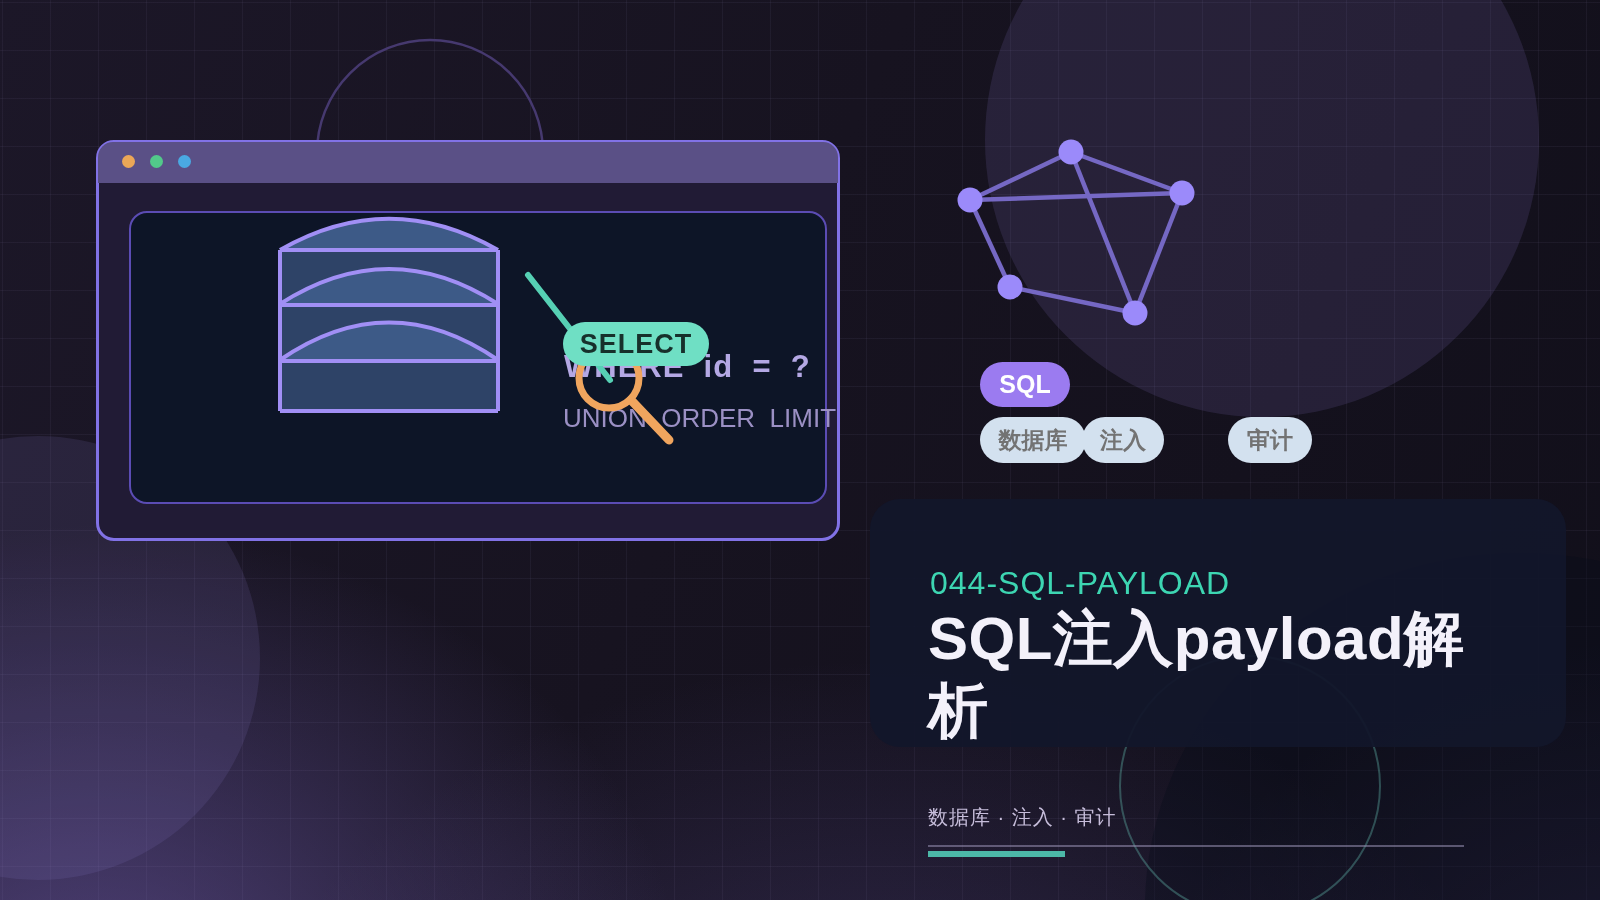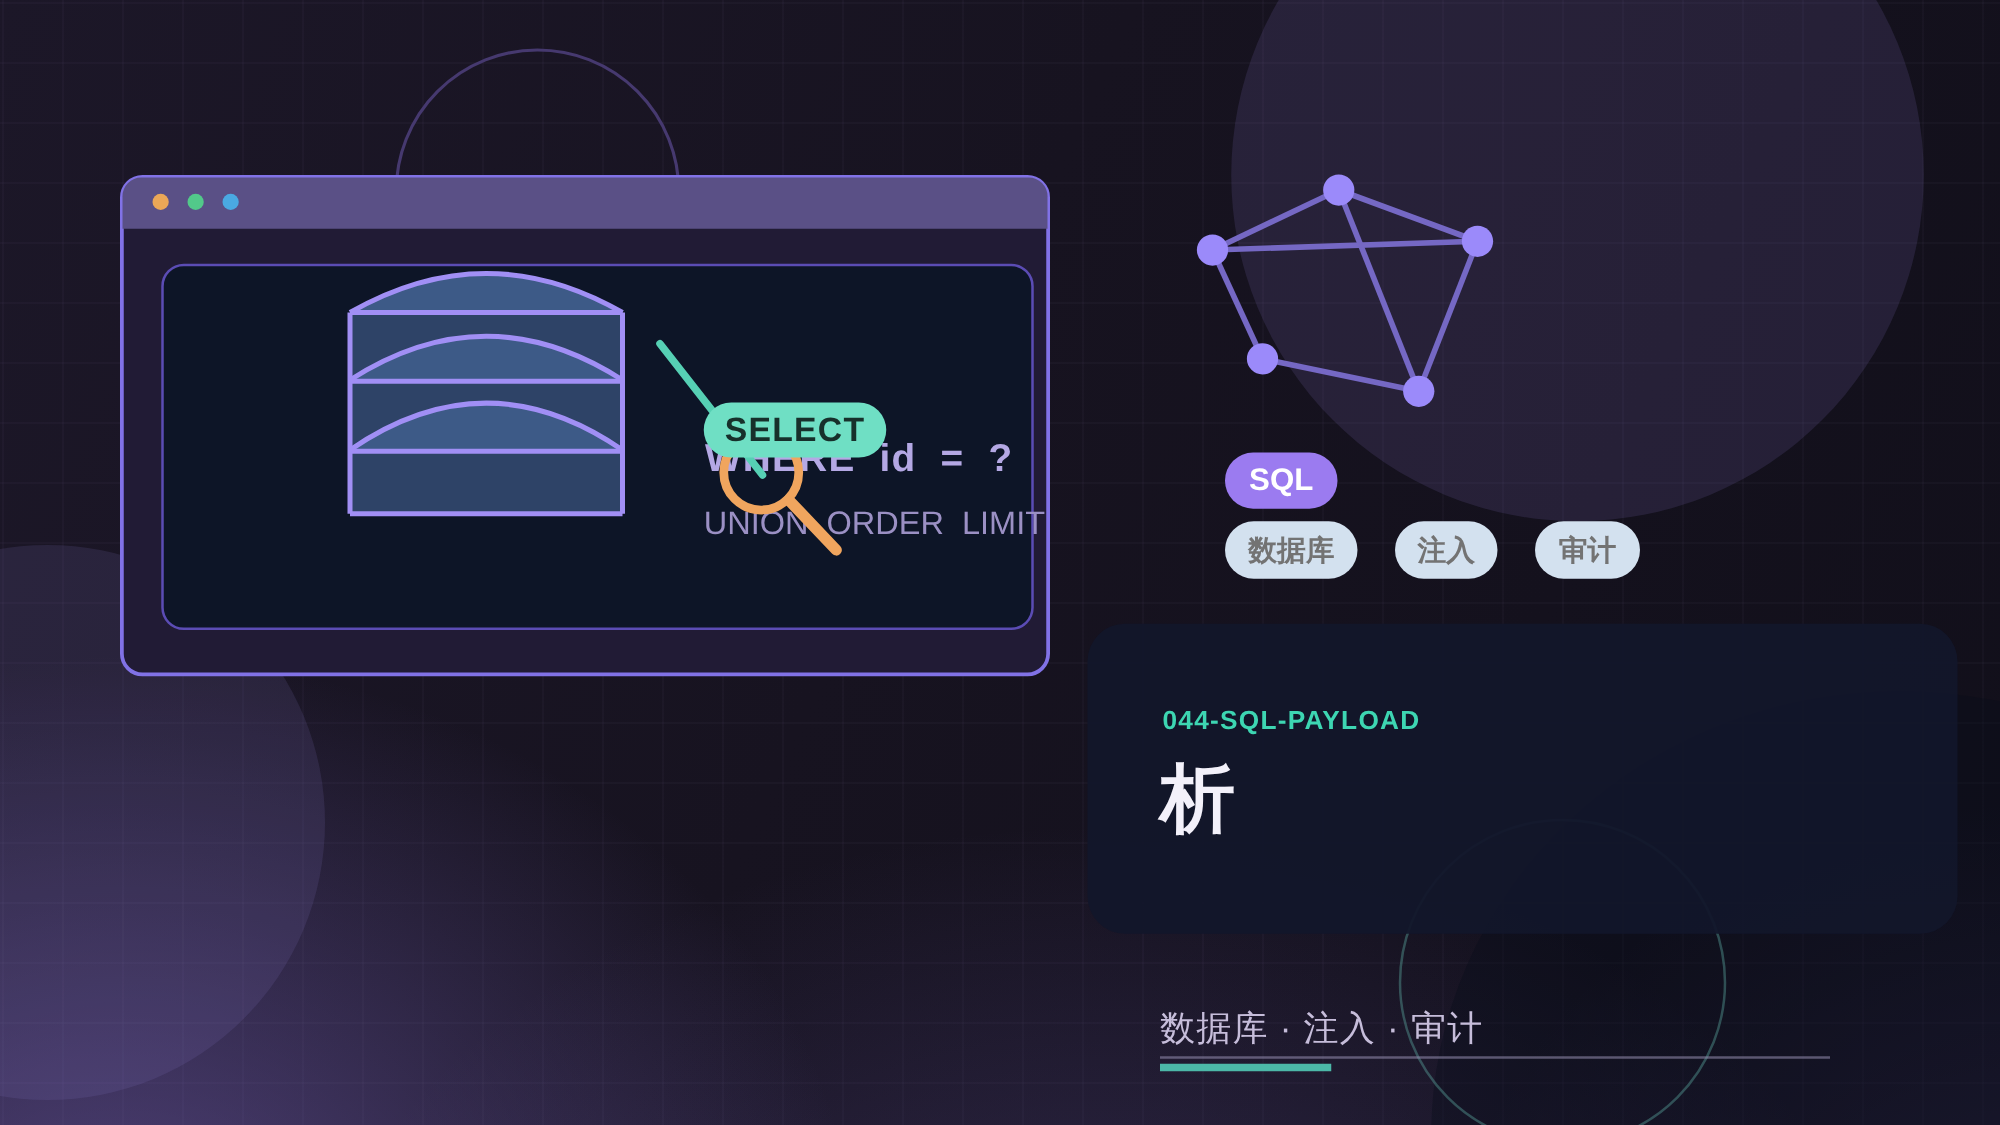--- a/index.html
+++ b/index.html
@@ -62,39 +62,39 @@
   .graph-svg{ position:absolute; left:935px; top:108px; }
   .chip{
     position:absolute; border-radius:23px;
     display:flex; align-items:center; justify-content:center;
     font-weight:800;
   }
   .chip-sql{ left:980px; top:362px; width:90px; height:45px;
     background:#9b7bf0; color:#fff; font-size:25px;text-align:center; }
   .chip-tag{ top:417px; height:46px; background:#d3e1ef; color:#737373; font-size:23px; }
   .chip-tag.t0{ left:980px;  width:106px; }
-  .chip-tag.t1{ left:1116px; width:82px; }
+  .chip-tag.t1{ left:1082px; width:82px; }
   .chip-tag.t2{ left:1228px; width:84px; }
 
   .card{
     position:absolute; left:870px; top:499px; width:696px; height:248px;
     background:rgba(18,22,43,0.94); border-radius:30px;
   }
   .kicker{
     position:absolute; left:60px; top:66px;
-    font-size:21px; font-weight:700; color:#3dd6b2; letter-spacing:1px;
+    font-size:32px; font-weight:400; color:#3dd6b2; letter-spacing:1px;
   }
   .card-title{
     position:absolute; left:58px; top:104px;
     font-size:60px; font-weight:800; color:#f3f1fa; line-height:72px;
     letter-spacing:0.5px; white-space:nowrap;
   }
   .footer-text{
     position:absolute; left:928px; top:804px;
-    font-size:28px; color:#c6bdda; letter-spacing:1px;
+    font-size:20px; color:#c6bdda; letter-spacing:1px;
   }
   .divider{
     position:absolute; left:928px; top:845px; width:536px; height:2px;
     background:rgba(152,144,178,0.55);
   }
   .teal-bar{
     position:absolute; left:928px; top:851px; width:137px; height:6px;
     background:#4cb8a8;
   }
 </style>
@@ -171,19 +171,20 @@
 </svg>
 
 <div class="chip chip-sql">SQL</div>
 <div class="chip chip-tag t0">数据库</div>
 <div class="chip chip-tag t1">注入</div>
 <div class="chip chip-tag t2">审计</div>
 
 <div class="card">
   <div class="kicker">044-SQL-PAYLOAD</div>
   <div class="card-title">
+    <div>SQL注入payload解</div>
     <div>析</div>
   </div>
 </div>
 
 <div class="footer-text">数据库 · 注入 · 审计</div>
 <div class="divider"></div>
 <div class="teal-bar"></div>
 
 </body></html>

